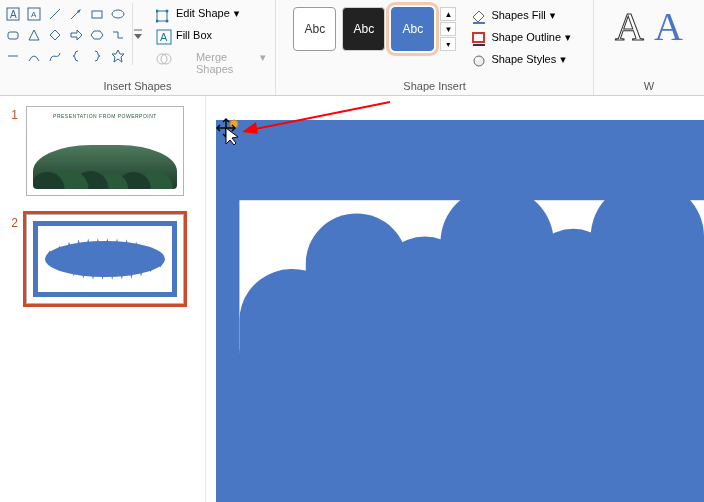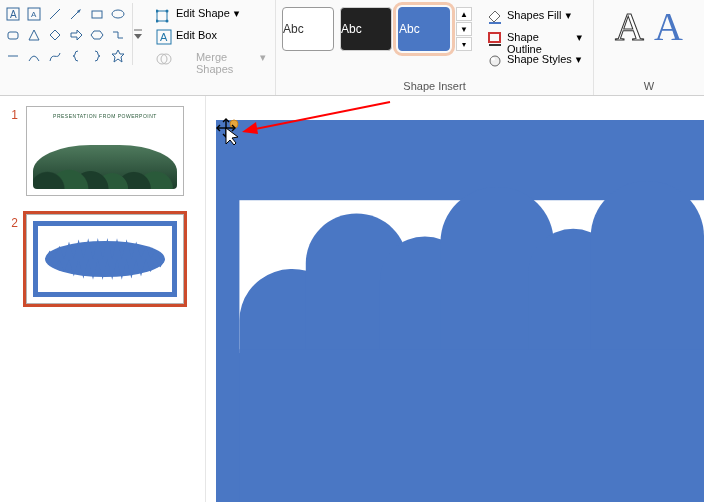--- a/index.html
+++ b/index.html
@@ -14,21 +14,21 @@
   .shapes-grid { display: grid; grid-template-columns: repeat(6, 20px); grid-auto-rows: 20px; gap: 1px; padding-top: 1px; }
   .sbtn { width: 20px; height: 20px; display: flex; align-items: center; justify-content: center; border: 1px solid transparent; cursor: pointer; }
   .sdrop { width: 14px; height: 62px; display: flex; align-items: center; justify-content: center; border-left: 1px solid #e0e0e0; margin-left: 2px; }
 
   .stacked { display: flex; flex-direction: column; gap: 2px; padding-left: 4px; padding-top: 1px; }
   .ribbtn { display: flex; align-items: flex-start; gap: 4px; padding: 2px 6px; cursor: pointer; border: 1px solid transparent; height: 20px; }
   .ribbtn.disabled { color: #aaa; gap: 24px; }
   .ribico { width: 16px; height: 16px; display: inline-flex; align-items: center; justify-content: center; }
 
   .style-gallery { display: flex; align-items: flex-start; gap: 6px; padding: 4px 2px 0; }
-  .style-swatch { width: 52px; height: 44px; border: 1px solid #d0d0d0; border-radius: 4px; display: flex; align-items: center; font-size: 12px; cursor: pointer; }
+  .style-swatch { width: 43px; height: 44px; border: 1px solid #d0d0d0; border-radius: 4px; display: flex; align-items: center; justify-content: center; font-size: 12px; cursor: pointer; }
   .style-swatch.light { background: #fff; color: #333; border-color: #999; }
   .style-swatch.dark  { background: #222; color: #fff; }
   .style-swatch.blue  { background: #4a77c4; color: #fff; border-color: #4a77c4; }
   .style-swatch.selected { outline: 3px solid #f3c9b0; outline-offset: 2px; }
   .gallery-arrows { display: flex; flex-direction: column; width: 16px; }
   .ga { height: 14px; border: 1px solid #d0d0d0; display: flex; align-items: center; justify-content: center; font-size: 8px; cursor: pointer; margin-bottom: 1px; background: #fff; }
 
   .wordart { display:flex; gap:10px; padding:4px 12px 0; align-items:center; }
   .wa { font-family: "Times New Roman", serif; font-size: 40px; line-height: 1; }
   .wa.outline { color:#fff; -webkit-text-stroke:1px #333; }
@@ -190,34 +190,35 @@
           <span>Edit Shape</span>
           <span>▾</span>
         </div>
         <div class="ribbtn">
           <span class="ribico">
               <svg width="16" height="16">
                 <rect x="1" y="1" width="14" height="14" fill="none" stroke="#27a"></rect>
                 <text x="4" y="12" font-size="11" fill="#27a">A</text>
               </svg>
             </span>
-          <span>Edit Box</span>
+          <span>Fill Box</span>
         </div>
         <div class="ribbtn disabled">
           <span class="ribico">
               <svg width="16" height="16">
                 <circle cx="6" cy="8" r="5" fill="none" stroke="#bbb"></circle>
                 <circle cx="10" cy="8" r="5" fill="none" stroke="#bbb"></circle>
               </svg>
             </span>
           <span>Merge Shapes</span>
           <span>▾</span>
         </div>
       </div>
     </div>
+    <div class="group-label">Insert Shapes</div>
   </div>
 
   <div class="group" style="width:318px">
     <div class="group-content">
       <div class="style-gallery">
         <div class="style-swatch light">
             <span>Abc</span>
           </div>
         <div class="style-swatch dark">
             <span>Abc</span>

